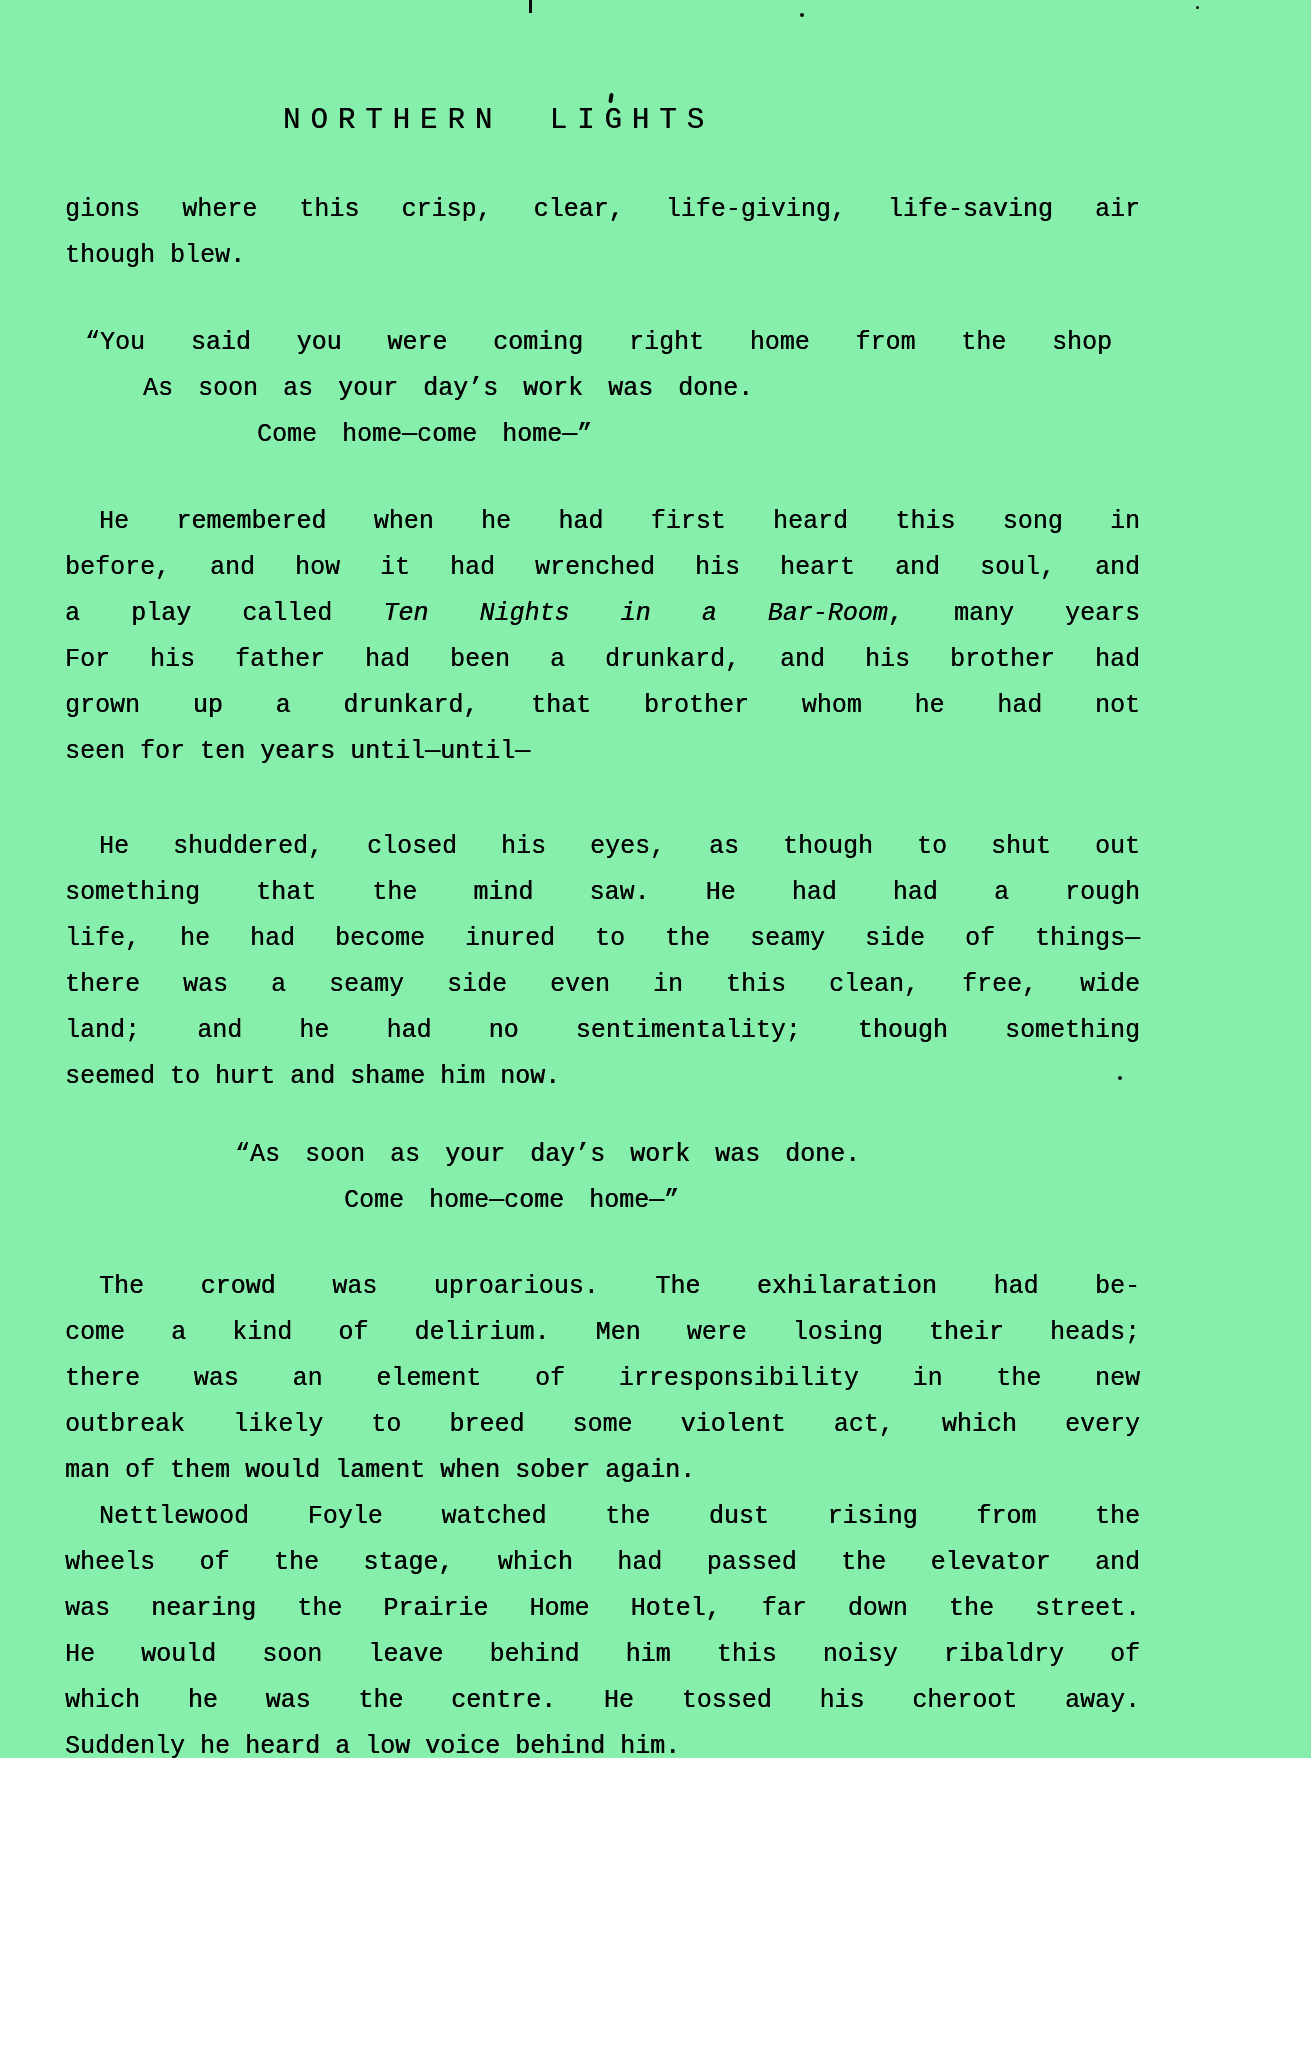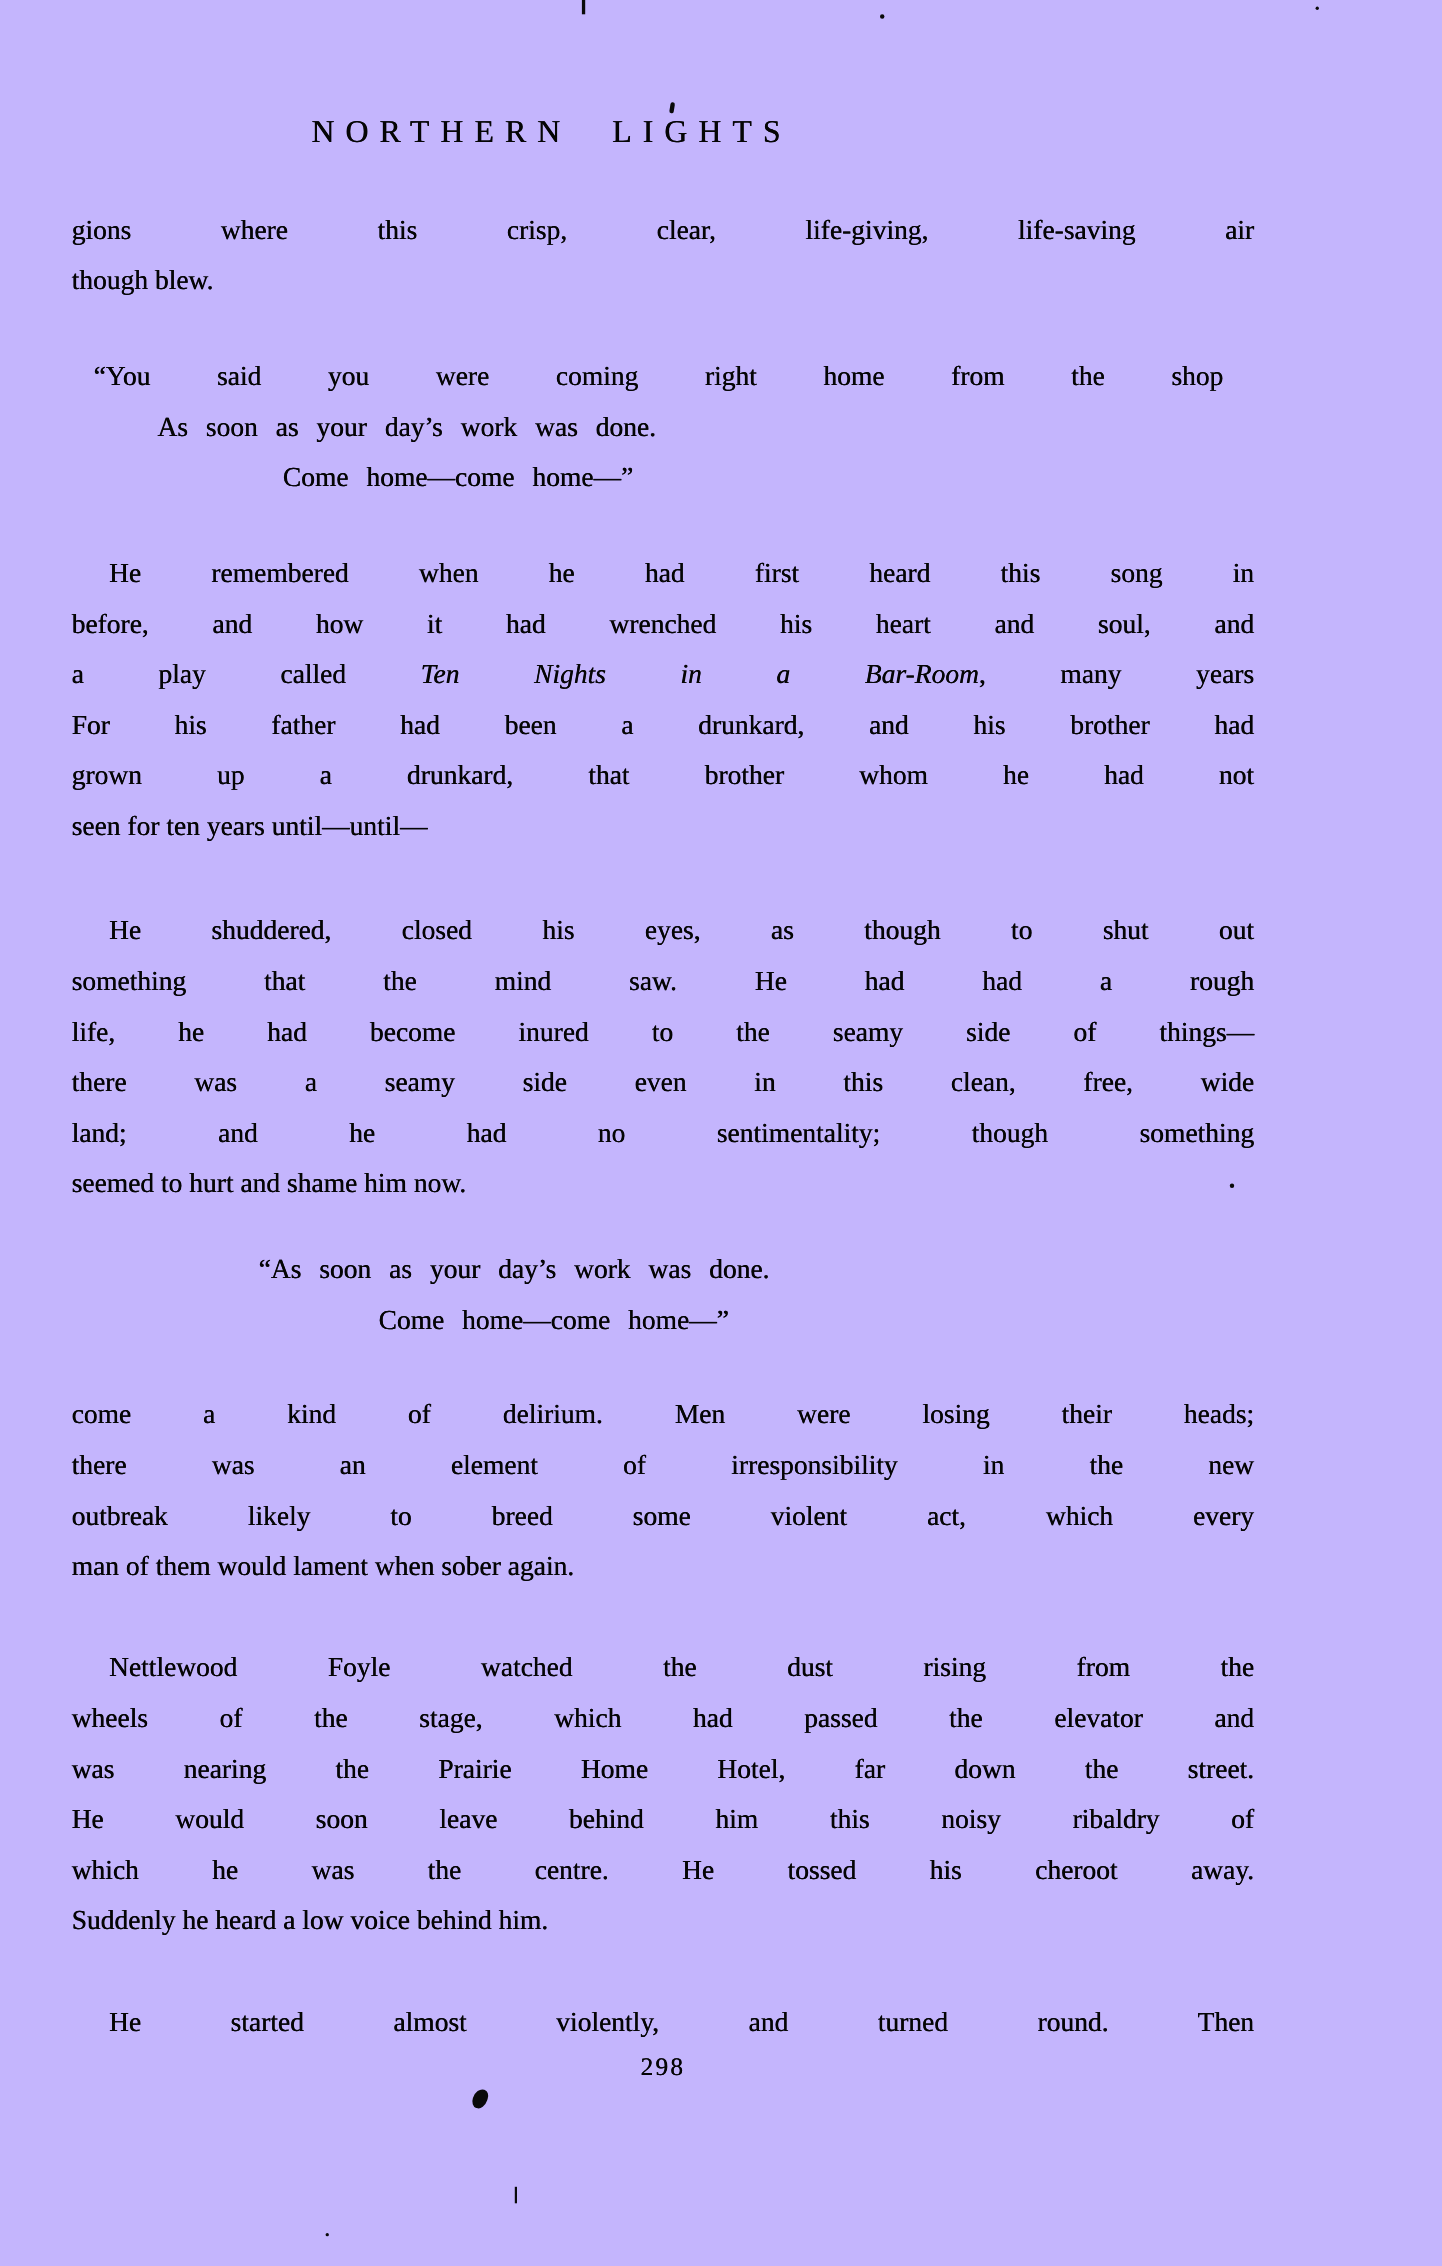--- a/index.html
+++ b/index.html
@@ -1,21 +1,21 @@
 <!DOCTYPE html>
 <html><head>
 <meta charset="utf-8">
 <style>
   html,body { margin:0; padding:0; background:#ffffff; }
   .page {
     position:relative;
-    width:1311px; height:2060px;
-    background:#c4b5fd;
+    width:1311px; height:1758px;
+    background:#86efac;
     color:#050505;
-    font-family:Liberation Serif, serif;
+    font-family:Liberation Mono, monospace;
     overflow:hidden;
     text-shadow:0.35px 0 0 #050505; 
   }
   .running-head {
     position:absolute; left:283px; top:104px;
     font-size:29px; letter-spacing:10px; word-spacing:20px;
     white-space:nowrap;
   }
   .block {
     position:absolute; left:65px; width:1075px;
@@ -82,20 +82,21 @@
     <span class="line jline">land; and he had no sentimentality; though something</span>
     <span class="line lline">seemed to hurt and shame him now.</span>
   </div>
 
   <div class="block stanza" style="top:1132px;">
     <span class="line lline s2-1">“As soon as your day’s work was done.</span>
     <span class="line lline s2-2">Come home—come home—”</span>
   </div>
 
   <div class="block" style="top:1264px;">
+    <span class="line jline indent">The crowd was uproarious. The exhilaration had be-</span>
     <span class="line jline">come a kind of delirium. Men were losing their heads;</span>
     <span class="line jline">there was an element of irresponsibility in the new</span>
     <span class="line jline">outbreak likely to breed some violent act, which every</span>
     <span class="line lline">man of them would lament when sober again.</span>
   </div>
 
   <div class="block" style="top:1494px;">
     <span class="line jline indent">Nettlewood Foyle watched the dust rising from the</span>
     <span class="line jline">wheels of the stage, which had passed the elevator and</span>
     <span class="line jline">was nearing the Prairie Home Hotel, far down the street.</span>

